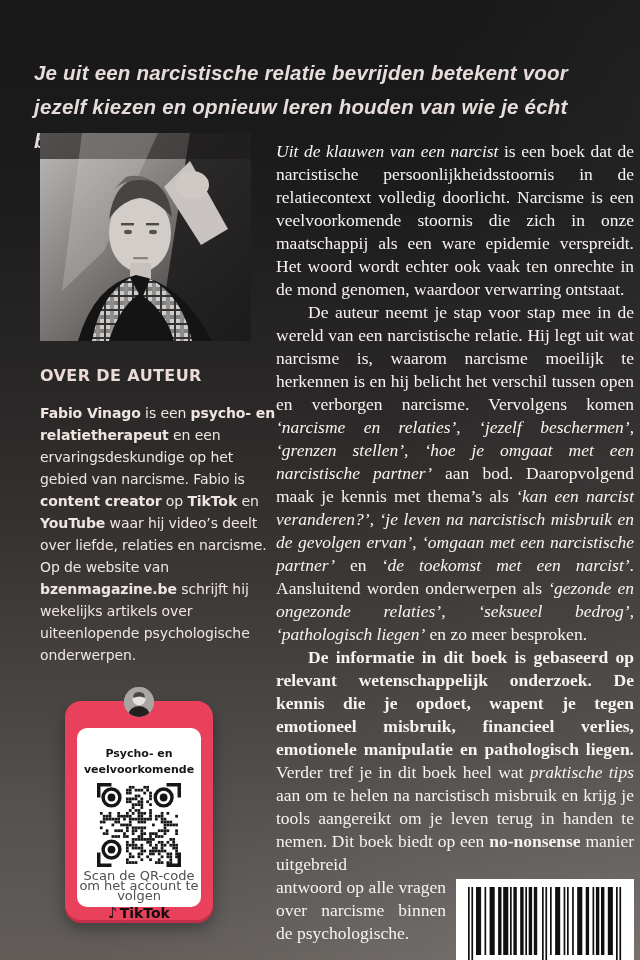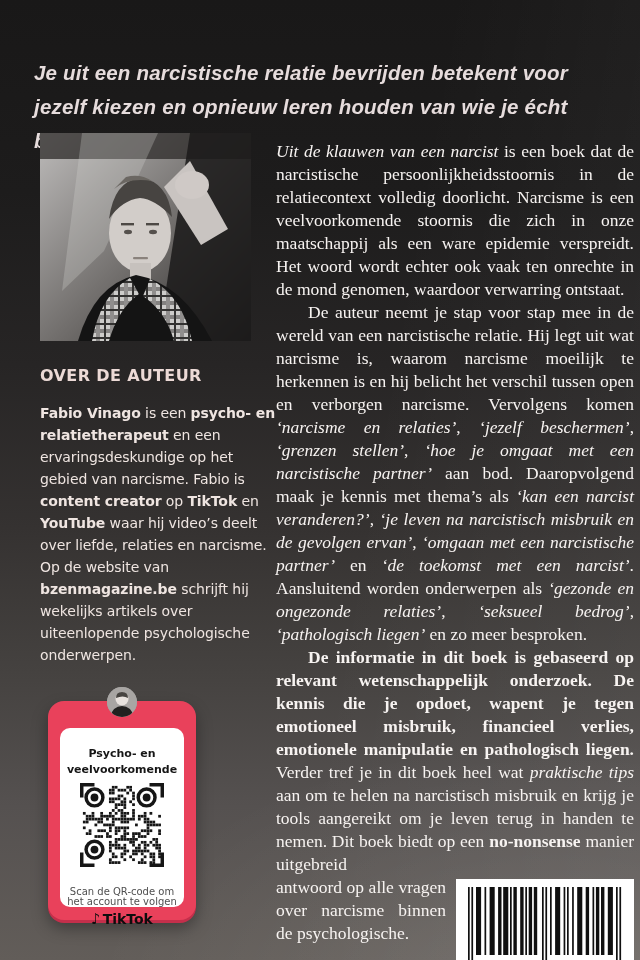--- a/index.html
+++ b/index.html
@@ -24,40 +24,40 @@
     font-family:"DejaVu Sans","Liberation Sans",sans-serif;
     font-size:16px;font-weight:bold;letter-spacing:.4px;color:#ecdad6;
   }
   .bio{
     position:absolute;left:40px;top:402px;width:236px;margin:0;
     font-family:"DejaVu Sans","Liberation Sans",sans-serif;
     font-size:14px;line-height:22px;color:#efe5e1;letter-spacing:-.1px;
   }
   
   .qr-card{
-    position:absolute;left:48px;top:701px;width:148px;height:219px;
+    position:absolute;left:65px;top:701px;width:148px;height:219px;
     background:#e9415b;border-radius:16px;
     box-shadow:0 3px 0 #c42f4b, 0 8px 16px rgba(0,0,0,.35);
   }
   .qr-inner{
     position:absolute;left:12px;right:12px;top:27px;bottom:13px;
     background:#ffffff;border-radius:10px;text-align:center;
   }
   .qr-avatar{
     position:absolute;left:50%;top:-41px;transform:translateX(-50%);
     width:30px;height:30px;border-radius:50%;overflow:hidden;background:#9d9d9d;
   }
   .qr-title{
     font-family:"DejaVu Sans","Liberation Sans",sans-serif;
     font-size:11px;font-weight:bold;color:#161616;line-height:16px;
   }
   .qr-title-wrap{padding-top:18px;}
   .qr-code{display:block;margin:5px auto 0;}
   .qr-caption{
-    width:120px;margin:20px auto 0;font-size:10px;line-height:10px;color:#4f4f4f;
+    width:120px;margin:4px auto 0;font-size:13px;line-height:10px;color:#4f4f4f;
     font-family:"DejaVu Sans","Liberation Sans",sans-serif;
   }
   .tiktok-logo{
     margin-top:4px;display:flex;align-items:center;justify-content:center;gap:2px;
     font-family:"DejaVu Sans","Liberation Sans",sans-serif;
     font-size:14px;font-weight:800;color:#0d0d0d;
   }
   .tiktok-note{font-size:15px;font-weight:bold;line-height:14px;}
   
   .blurb{

